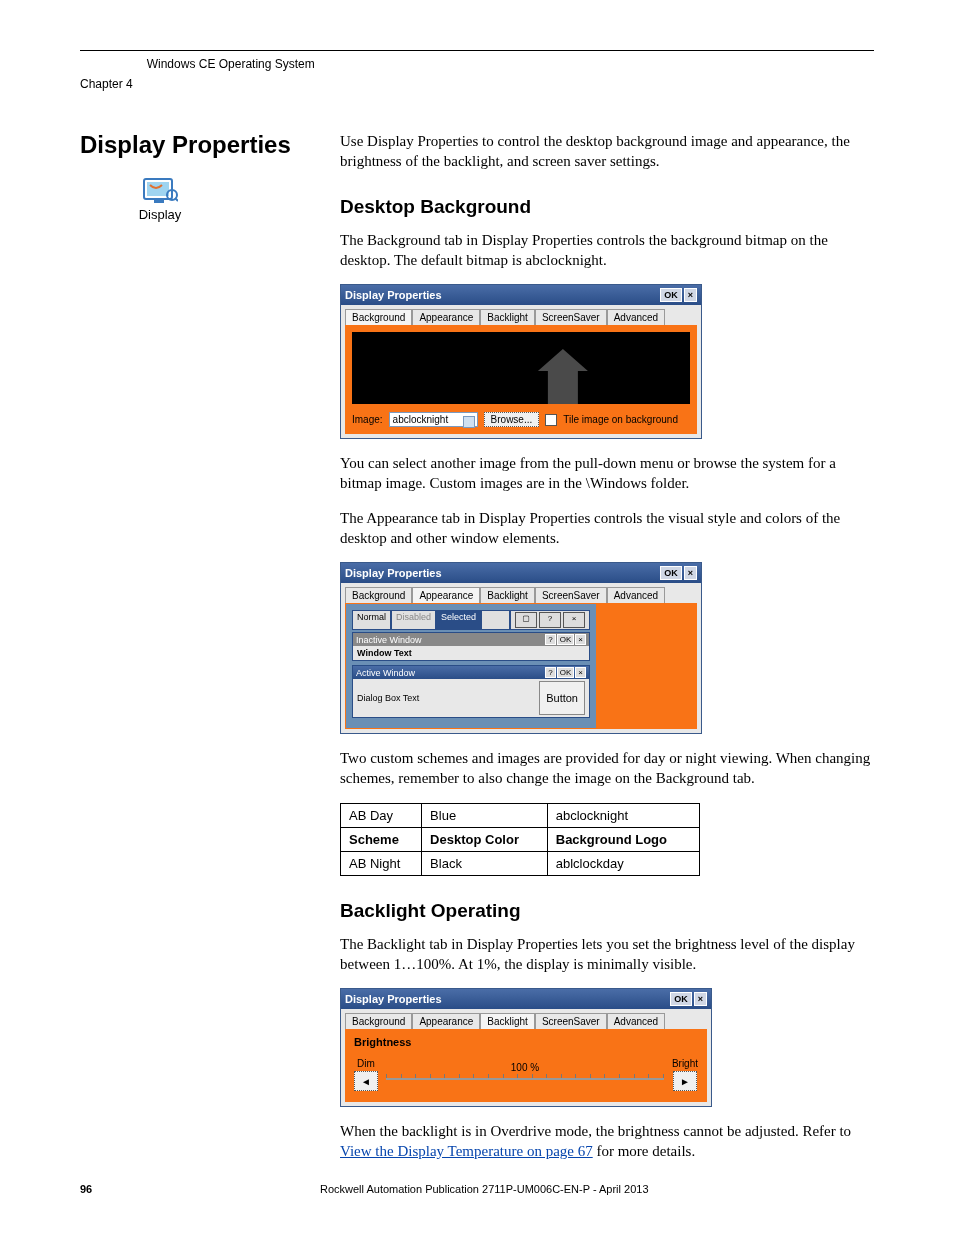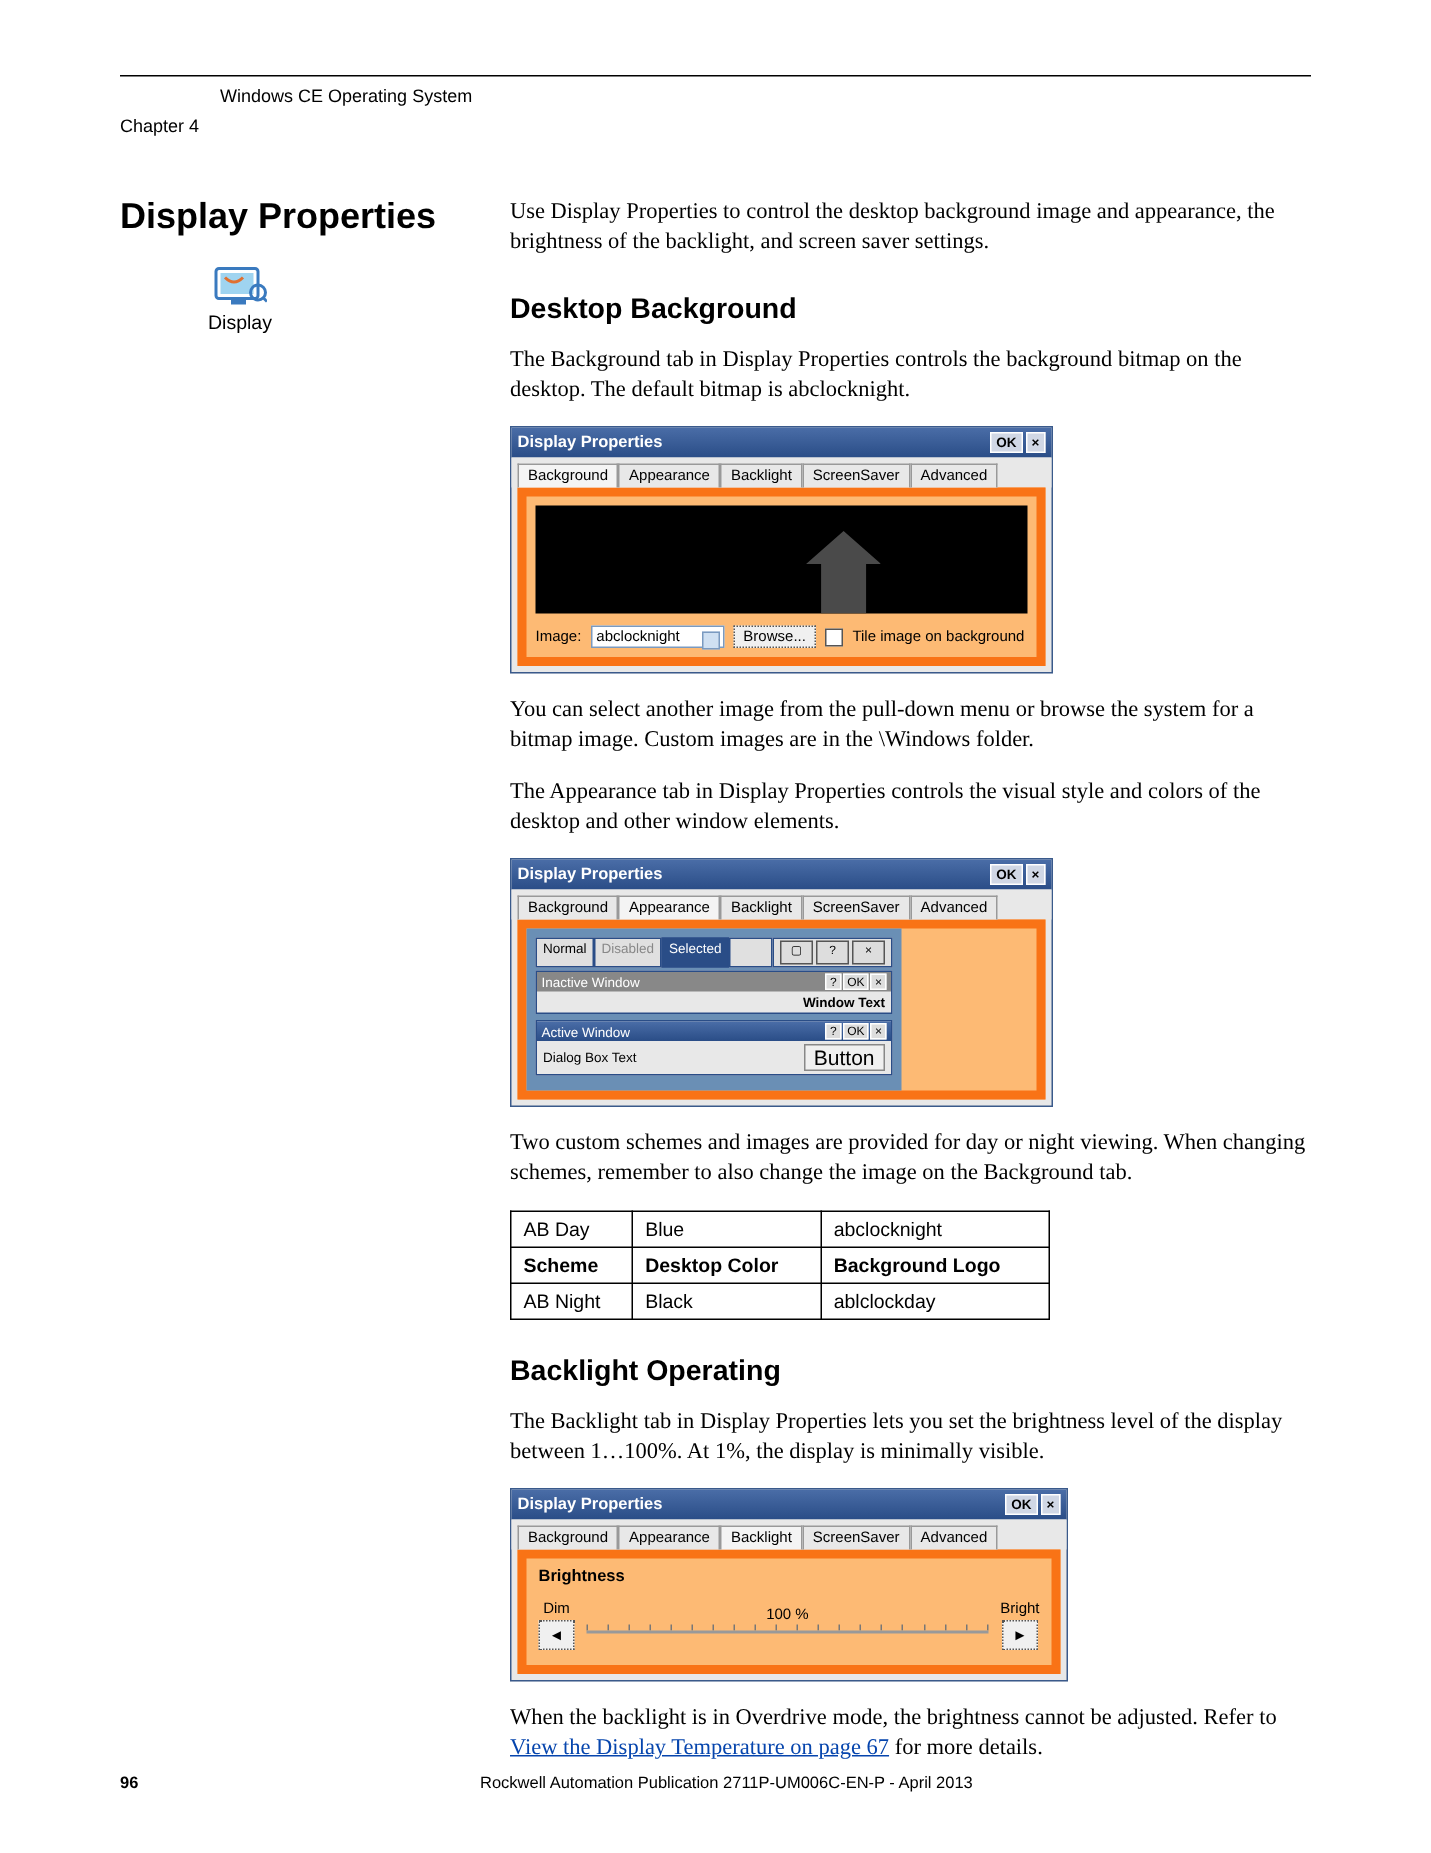--- a/index.html
+++ b/index.html
@@ -112,23 +112,23 @@
     background: #e8e8e8;
     padding: 2px 6px;
     font-size: 10px;
     position: relative;
   }
   .tab.active {
     background: #f4f4f4;
     z-index: 2;
   }
   .dlg-body {
-    border: 6px solid #f97316;
+    border: 1px solid #f97316;
     margin: 0 4px 4px 4px;
-    background: #fdba74;
+    background: #f97316;
     padding: 6px;
   }
   
   .bg-preview {
     background: #000;
     height: 72px;
     position: relative;
     overflow: hidden;
     margin-bottom: 8px;
   }
@@ -200,21 +200,21 @@
     font-size: 9px;
     display: flex;
     justify-content: space-between;
     align-items: center;
   }
   .ws-title.inactive { background: #888; }
   .ws-title .mini { display: flex; gap: 1px; }
   .ws-title .mini span {
     background: #ddd; color: #000; font-size: 8px; padding: 0 2px; border: 1px solid #fff;
   }
-  .ws-body { padding: 2px 4px; font-size: 9px; color: #000; text-align: right; }
+  .ws-body { padding: 2px 4px; font-size: 9px; color: #000; }
   .tab-stub {
     display: flex; gap: 0; margin-bottom: 2px;
   }
   .tab-stub span {
     font-size: 9px; padding: 1px 4px; border: 1px solid #2a4d87; background: #e0e0e0;
   }
   .tab-stub span.sel { background: #2a4d87; color: #fff; }
   .badge-row { display: flex; gap: 2px; align-items: center;}
   .badge-row .sq { width: 12px; height: 12px; border: 1px solid #555; background: #ddd; font-size: 8px; text-align: center;}
   .ap-right .label { font-size: 10px; margin-bottom: 2px; }
@@ -384,21 +384,21 @@
               <div class="ws-title">
                 <span>Active Window</span>
                 <span class="mini">
                     <span>?</span>
                     <span>OK</span>
                     <span>×</span>
                   </span>
               </div>
               <div class="ws-body" style="display:flex;justify-content:space-between;align-items:center;">
                 <span>Dialog Box Text</span>
-                <span style="border:1px solid #888;padding:0 6px;background:#f0f0f0;font-size:14px;">Button</span>
+                <span style="border:1px solid #888;padding:10px 6px;background:#f0f0f0;font-size:11px;">Button</span>
               </div>
             </div>
           </div>
         </div>
       </div>
 
       <p class="body">Two custom schemes and images are provided for day or night viewing. When changing schemes, remember to also change the image on the Background tab.</p>
 
       <table class="doc">
         <tbody>

